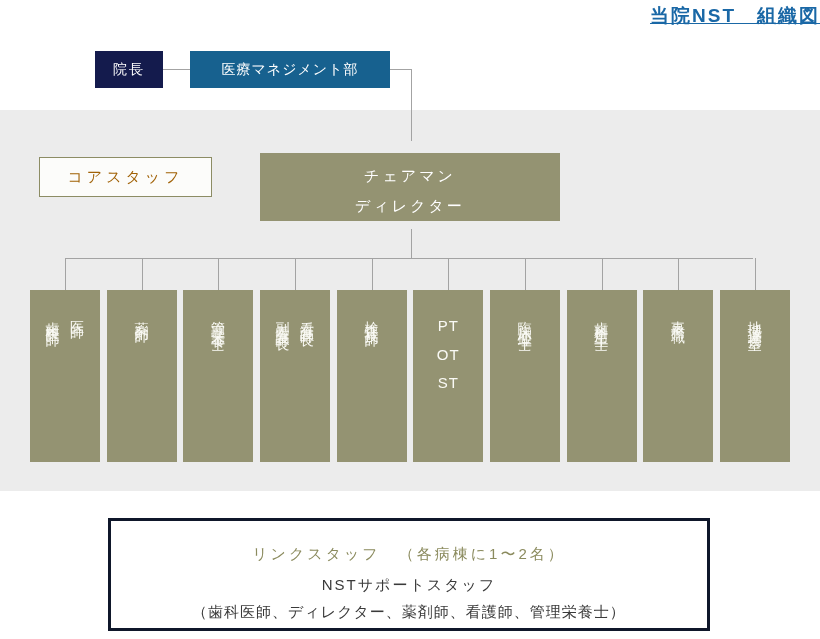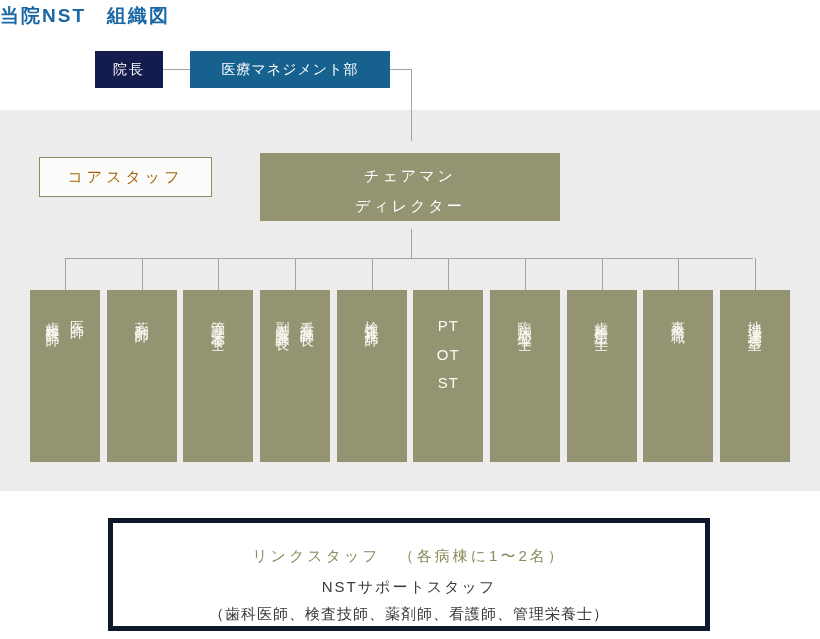--- a/index.html
+++ b/index.html
@@ -6,22 +6,22 @@
   body{
     width:820px;height:639px;position:relative;overflow:hidden;
     font-family:"Liberation Sans","DejaVu Sans",sans-serif;
     -webkit-font-smoothing:antialiased;
   }
   .stage{position:absolute;inset:0;}
 
   
   .page-title{
     position:absolute;top:3px;left:0;width:100%;
-    text-align:left;font-size:19px;font-weight:bold;
-    color:#1a68a6;letter-spacing:2px;
+    text-align:right;font-size:19px;font-weight:bold;
+    color:#1a68a6;letter-spacing:2px;text-decoration:underline;
   }
 
   
   .box{position:absolute;display:flex;align-items:center;justify-content:center;box-sizing:border-box;}
   .director-box{
     left:95px;top:51px;width:68px;height:37px;
     background:#141b4d;color:#ffffff;font-size:14px;letter-spacing:2px;
   }
   .management-box{
     left:190px;top:51px;width:200px;height:37px;
@@ -65,21 +65,21 @@
     text-align:center;line-height:1.9;letter-spacing:1px;font-size:15px;
     padding-top:2px;
   }
   .member-stub{
     position:absolute;top:-32px;left:50%;width:1px;height:32px;background:#a3a3a3;
   }
 
   
   .link-staff-box{
     position:absolute;left:108px;top:518px;width:602px;height:113px;
-    background:#ffffff;border:5px solid #0f172a;box-sizing:border-box;
+    background:#ffffff;border:3px solid #0f172a;box-sizing:border-box;
     text-align:center;
   }
   .link-staff-title{
     margin-top:24px;font-size:15px;color:#8b8b5e;letter-spacing:3px;
   }
   .link-staff-subtitle{
     margin-top:12px;font-size:15px;color:#3a3a3a;letter-spacing:2px;
   }
   .link-staff-detail{
     margin-top:8px;font-size:15px;color:#3a3a3a;letter-spacing:1px;
@@ -162,16 +162,16 @@
     </div>
     <div class="member-box">
       <div class="member-stub"></div>
       <div class="member-label">地域連携室</div>
     </div>
   </div>
 
   <div class="link-staff-box">
     <div class="link-staff-title">リンクスタッフ　（各病棟に1〜2名）</div>
     <div class="link-staff-subtitle">NSTサポートスタッフ</div>
-    <div class="link-staff-detail">（歯科医師、検査技師、薬剤師、看護師、管理栄養士）</div>
+    <div class="link-staff-detail">（歯科医師、ディレクター、薬剤師、看護師、管理栄養士）</div>
   </div>
 
 </div>
 
 </body></html>

